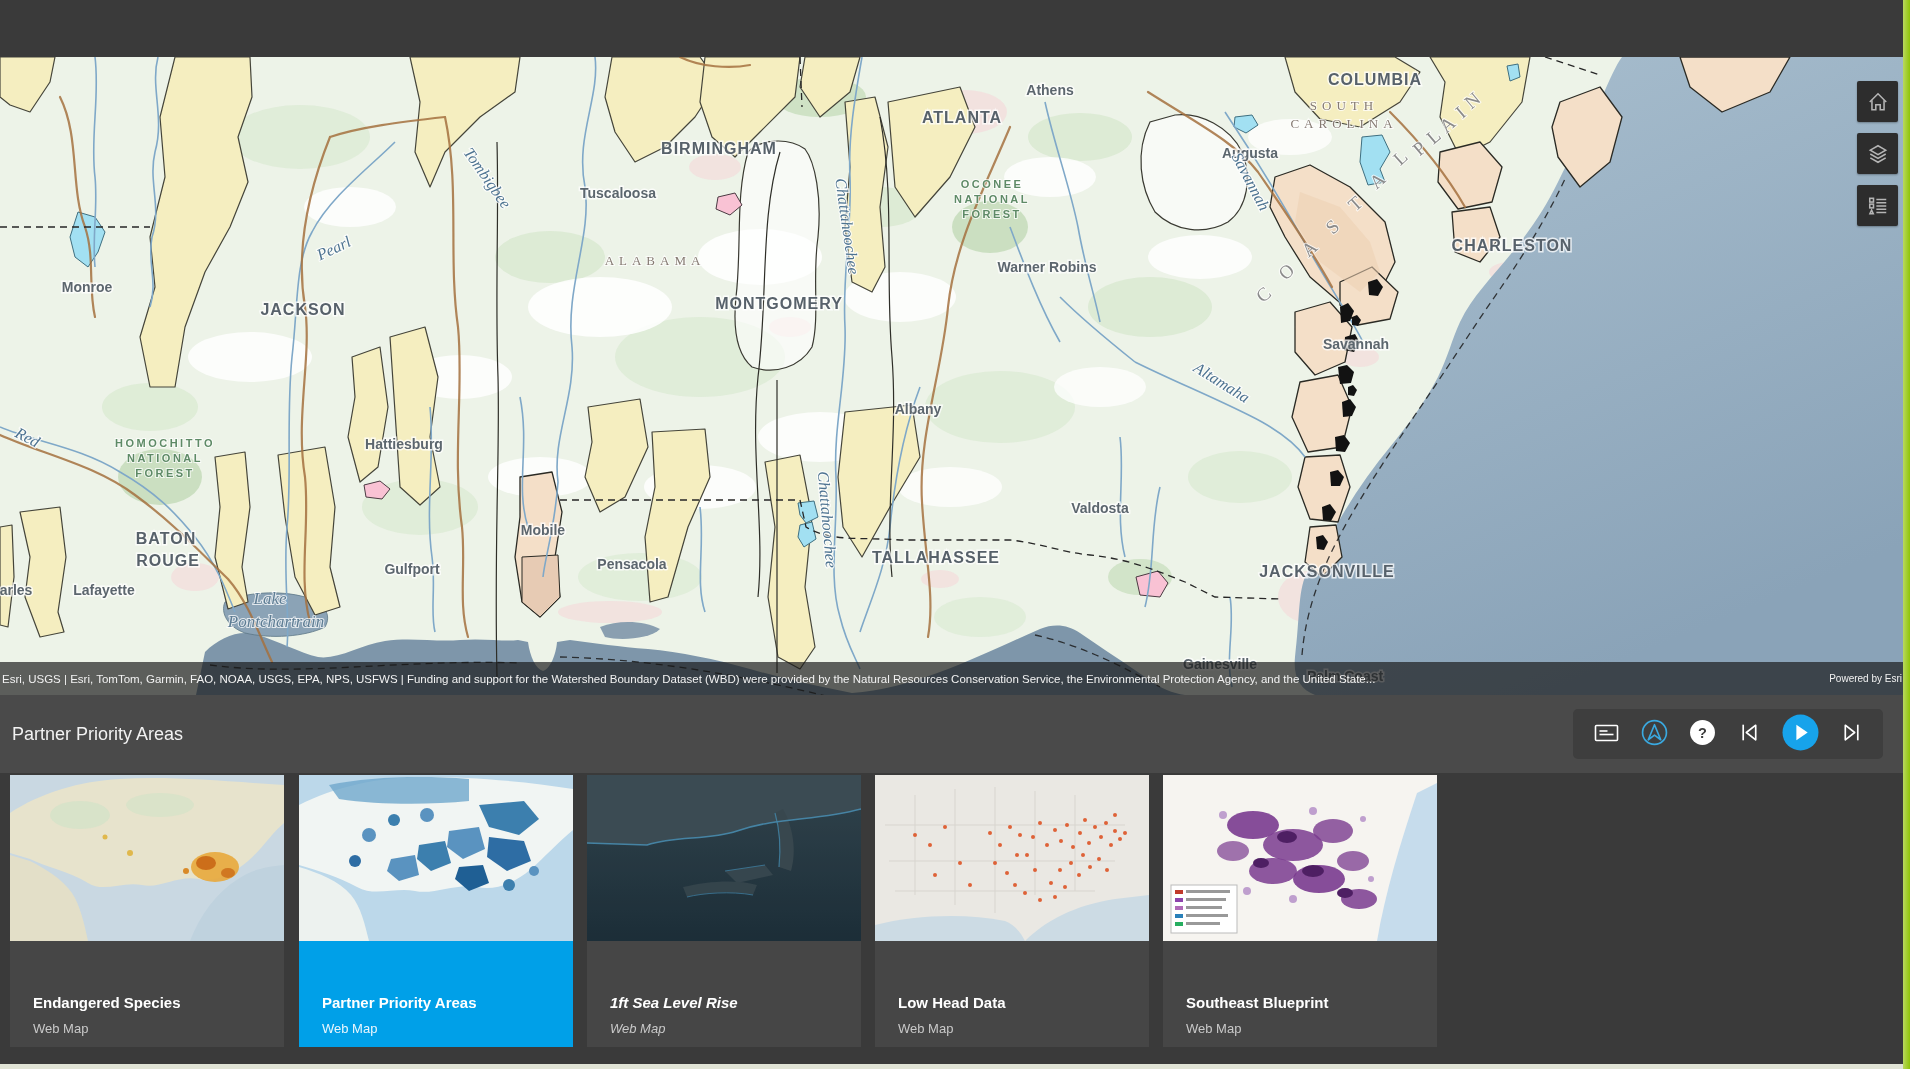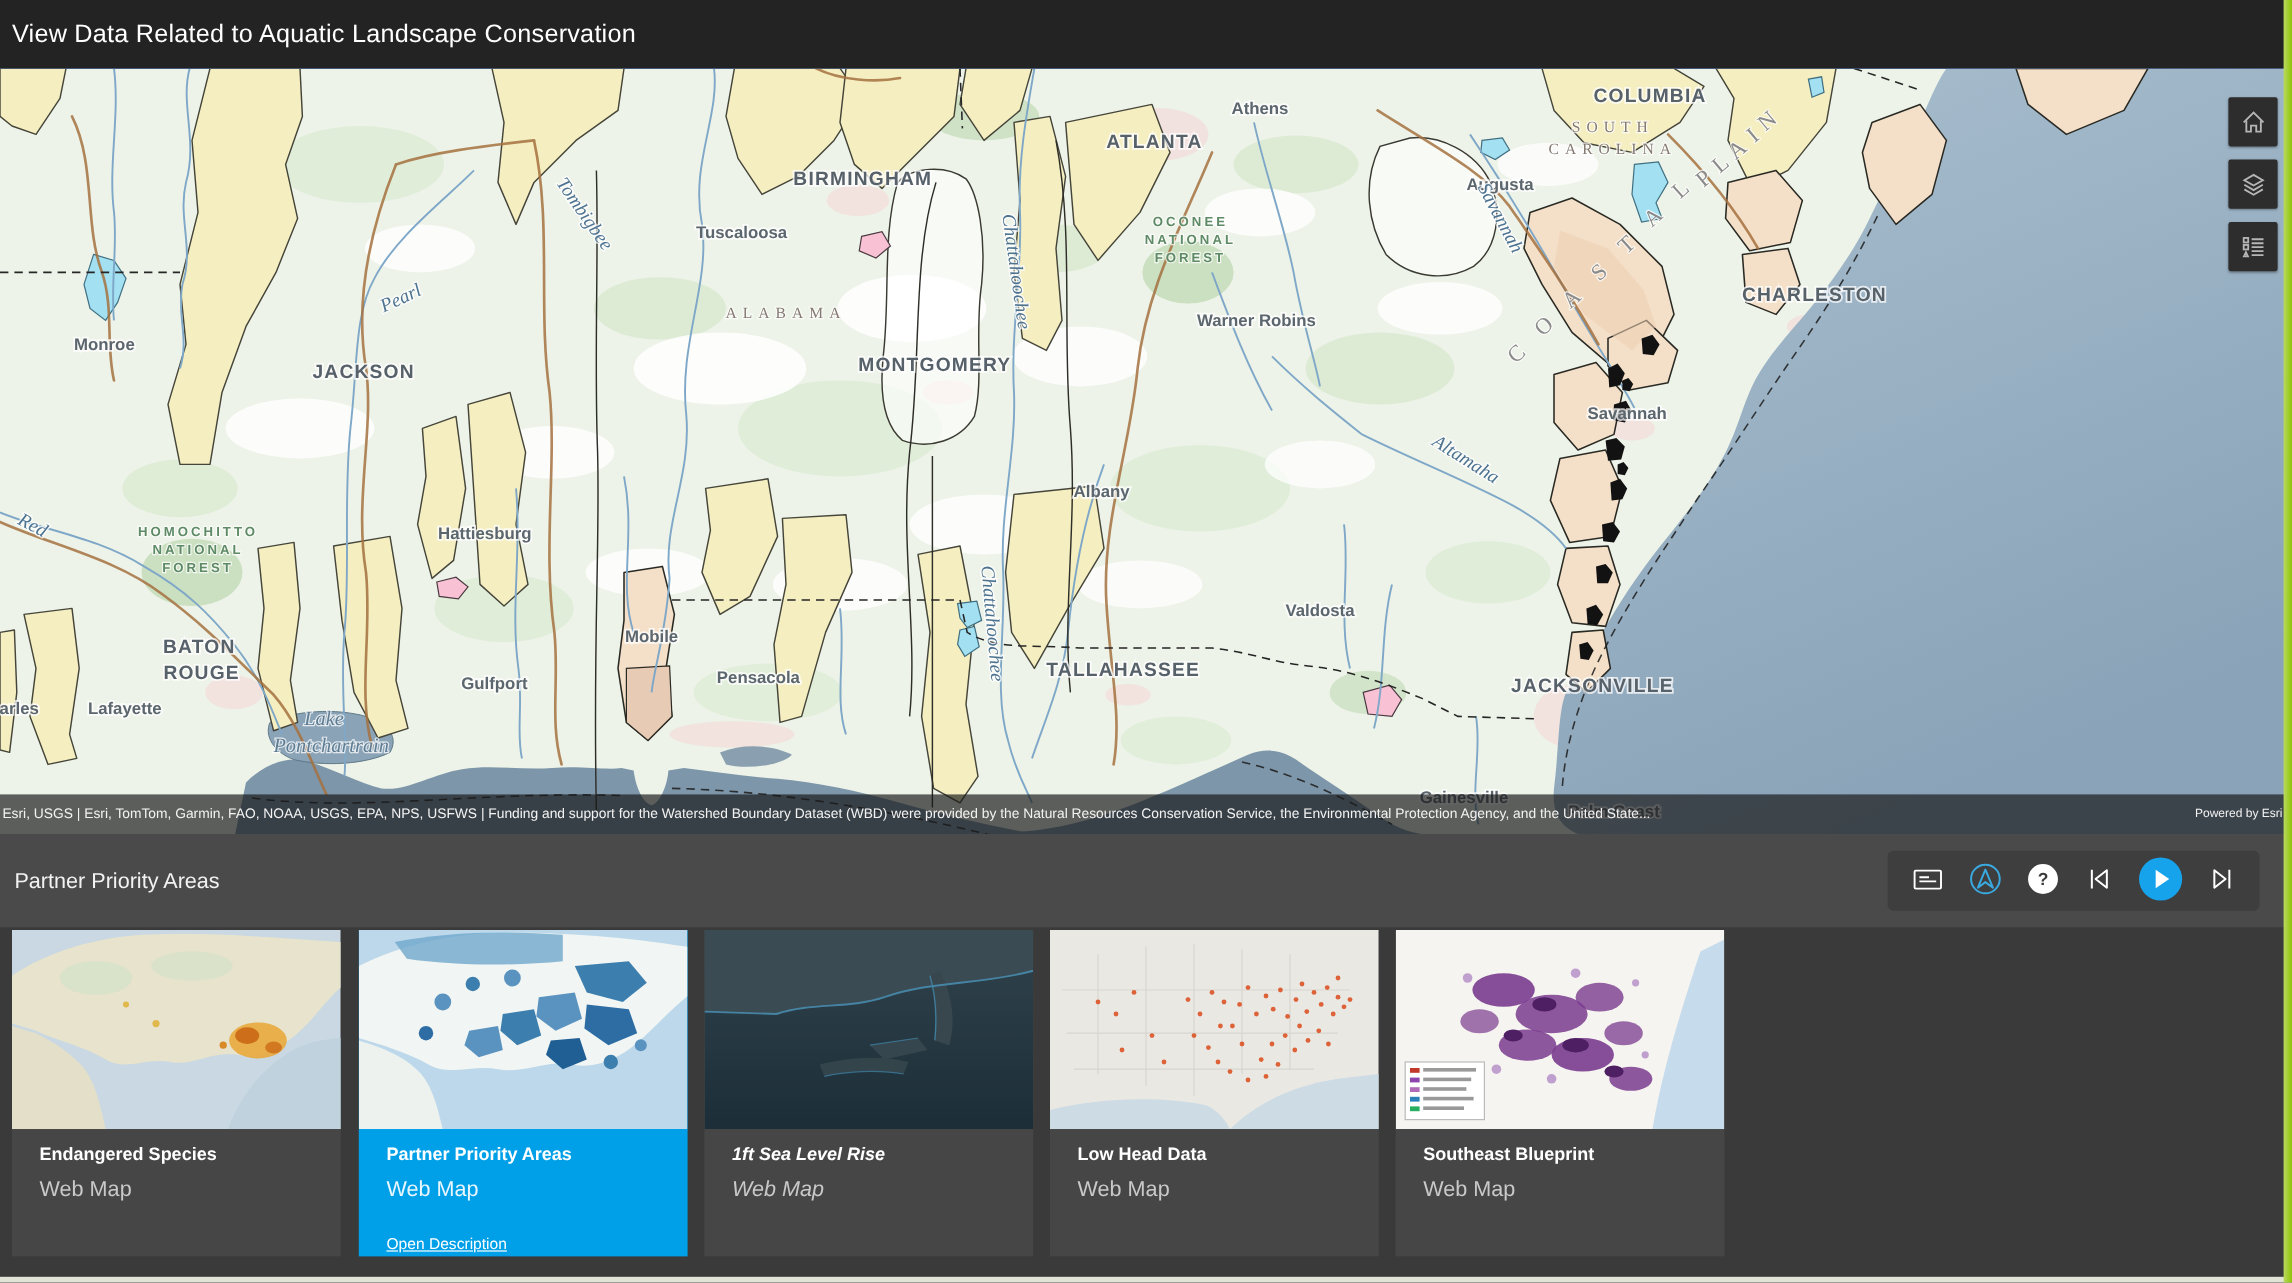--- a/index.html
+++ b/index.html
@@ -31,39 +31,36 @@
   
   .section-bar{position:absolute;left:0;top:695px;width:100%;height:78px;background:#4a4a4a;display:flex;align-items:center;z-index:5;}
   .section-bar .title{margin-left:12px;font-size:18px;color:#f2f2f2;}
   .toolbar{margin-left:auto;margin-right:27px;height:50px;background:#3e3e3e;border-radius:5px;display:flex;align-items:center;gap:14px;padding:0 16px;}
   .tb-btn{background:none;border:none;padding:0;width:34px;height:36px;display:flex;align-items:center;justify-content:center;cursor:pointer;}
 
   
   .gallery{position:absolute;left:0;top:773px;width:100%;height:291px;background:#3a3a3a;z-index:5;}
   .card{position:absolute;top:2px;width:274px;height:272px;background:#464646;cursor:pointer;}
   .card .thumb{width:274px;height:166px;overflow:hidden;}
-  .card .meta{padding:13px 0 0 23px;}
+  .card .meta{padding:13px 0 0 23px;margin-top:40px;}
   .card .c-title{font-size:15px;font-weight:700;color:#ffffff;line-height:1.2;}
-  .card .c-type{font-size:18px;color:#c9c9c9;margin-top:9px;}
+  .card .c-type{font-size:13px;color:#c9c9c9;margin-top:9px;}
   .card.selected{background:#00a0e8;}
   .card.selected .c-type{color:#eaf6fd;}
   .card .c-action{font-size:13px;color:#ffffff;margin-top:27px;text-decoration:underline;}
 
   
   .edge-green{position:absolute;top:0;right:0;width:7px;height:1069px;background:linear-gradient(to right,#b9d85f,#8fc408);z-index:20;}
   .bottom-strip{position:absolute;left:0;top:1064px;width:100%;height:5px;background:#e0e3d5;z-index:10;}
 </style>
 </head>
 <body>
 
 <div class="page">
 
-  <div class="app-header">
-    <h1>View Data Related to Aquatic Landscape Conservation</h1>
-  </div>
 
   <div class="map-wrap">
     <svg width="1910" height="638" viewBox="0 0 1910 638">
       <defs>
         <linearGradient id="oceanGrad" x1="0" y1="0" x2="0.4" y2="1">
           <stop offset="0" stop-color="#a9bfcf"></stop>
             <stop offset="1" stop-color="#8aa3b8"></stop>
         </linearGradient>
       </defs>
 

